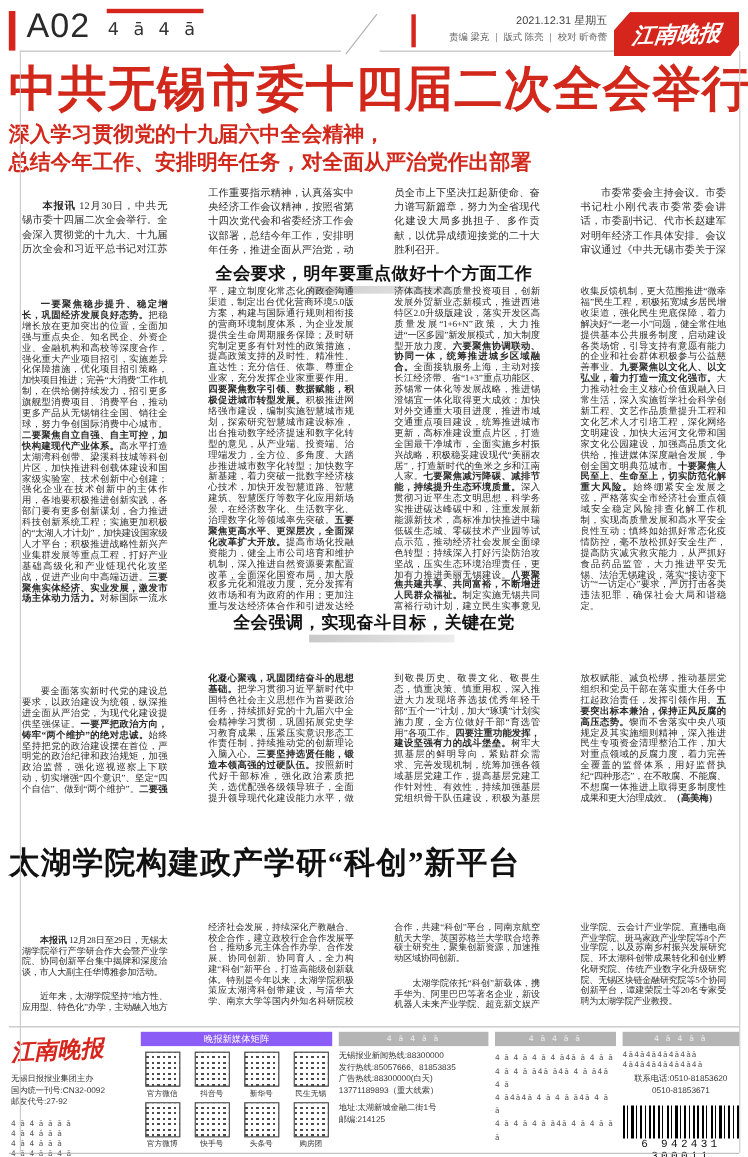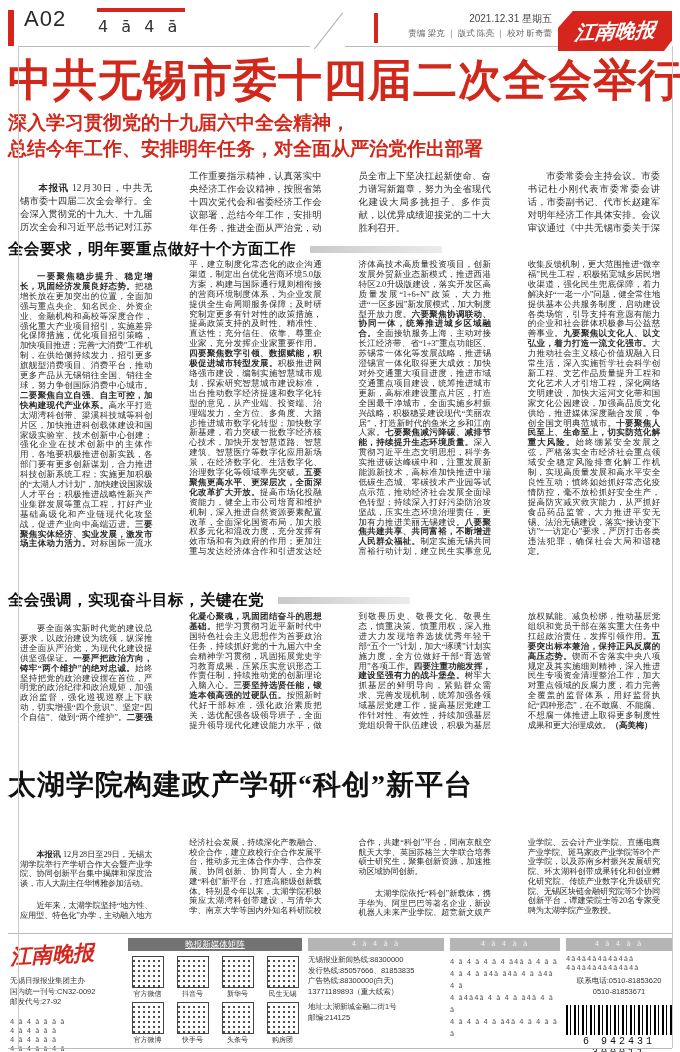--- a/index.html
+++ b/index.html
@@ -2,48 +2,48 @@
 <html><head>
 <meta charset="utf-8">
 <style>
   html,body{margin:0;padding:0;background:#fff;}
   body{width:680px;height:1052px;position:relative;overflow:hidden;
        font-family:"Liberation Serif","DejaVu Serif",serif;color:#2b2b2b;}
   .abs{position:absolute;}
   .hline{position:absolute;height:1px;background:#b9b9b9;}
   .vline{position:absolute;width:1px;background:#c9c9c9;}
   
-  .pageno{font-family:"Liberation Sans","DejaVu Sans",sans-serif;font-size:22px;color:#2a2a2a;letter-spacing:1px;}
+  .pageno{font-family:"Liberation Sans","DejaVu Sans",sans-serif;font-size:31px;color:#2a2a2a;letter-spacing:1px;}
   .tab-garbled{font-family:"DejaVu Sans",sans-serif;font-size:16px;color:#333;letter-spacing:4px;}
   .hdr-right{font-family:"Liberation Sans","DejaVu Sans",sans-serif;text-align:right;color:#555;}
   .hdr-date{font-size:10px;color:#444;}
   .hdr-credits{font-size:8.5px;margin-top:2px;color:#666;}
   .nameplate{background:#d6251c;clip-path:polygon(13% 0,100% 0,100% 74%,93% 100%,0 100%,0 42%);
              display:flex;align-items:center;justify-content:center;}
   .nameplate span{color:#fff;font-size:20px;font-weight:bold;font-style:italic;transform:skewX(-8deg) rotate(-2deg);}
   
   .headline{font-size:44px;font-weight:900;color:#d2281c;letter-spacing:1px;line-height:1.05;white-space:nowrap;}
   .subhead{font-family:"Liberation Sans","DejaVu Sans",sans-serif;font-size:19px;font-weight:600;color:#d2281c;line-height:1.35;}
   
   .rich p{margin:12px;text-indent:2em;}
   .rich .b{font-weight:bold;}
   .cols{column-gap:13px;text-align:justify;overflow:hidden;}
   .intro{column-count:4;font-size:9.3px;line-height:13px;height:66px;}
   .bodytxt{column-count:4;font-size:8.5px;line-height:9.9px;letter-spacing:-0.2px;}
-  .sec-head{display:flex;align-items:center;}
+  .sec-head{display:flex;align-items:center;flex-direction:column;}
   .sec-head h2{margin:0;font-size:15.5px;font-weight:900;color:#111;letter-spacing:0.5px;}
   .sec-bar{height:7px;width:132px;margin-left:14px;background:linear-gradient(90deg,#c9c9c9,#ececec);}
   .art2-headline{font-size:28px;font-weight:900;color:#111;letter-spacing:1px;white-space:nowrap;}
   
   .ft{font-family:"Liberation Sans","DejaVu Sans",sans-serif;}
   .ft-logo{color:#d6251c;font-size:21px;font-weight:bold;font-style:italic;transform:rotate(-3deg);font-family:"Liberation Serif",serif;}
   .ft-lines{font-size:7.5px;line-height:10.5px;color:#333;}
   .ft-garbled{font-size:6.8px;line-height:9px;color:#555;font-family:"DejaVu Sans",sans-serif;letter-spacing:1px;}
   .fbar{height:13px;font-size:8.5px;line-height:13px;text-align:center;color:#fff;}
-  .fbar-red{background:#737373;text-decoration:underline;}
+  .fbar-red{background:#8b5cf6;}
   .fbar-gray{background:#b5b5b5;color:#efefef;font-family:"DejaVu Sans",sans-serif;letter-spacing:2px;font-size:7px;}
   .qr-grid{display:grid;grid-template-columns:repeat(4,1fr);column-gap:6px;row-gap:3px;margin-top:5px;}
   .qr-cell{text-align:center;}
   .qr{width:30px;height:30px;margin:0 auto;border:1px solid #444;
       background:repeating-linear-gradient(0deg,#2a2a2a 0 2px,#fff 2px 5px),repeating-linear-gradient(90deg,#2a2a2a 0 2px,#fff 2px 5px);
       background-blend-mode:screen;}
   .qr-label{font-size:7px;color:#333;margin-top:1px;}
   .barcode{height:30px;background:repeating-linear-gradient(90deg,#000 0 2px,#fff 2px 4px,#000 4px 5px,#fff 5px 8px);}
   .barcode-digits{font-size:10px;letter-spacing:3px;color:#111;text-align:center;margin-top:1px;font-family:"Liberation Mono","DejaVu Sans Mono",monospace;}
   .redmark{background:#d6251c;position:absolute;}
@@ -83,21 +83,21 @@
   </div>
 
 <div class="abs sec-head" style="left:8px;top:239px;width:664px;">
   <h2>全会要求，明年要重点做好十个方面工作</h2>
   <div class="sec-bar"></div>
 </div>
 <div class="abs cols bodytxt rich" style="left:8px;top:260px;width:664px;height:324px;">
     <p><span class="b">一要聚焦稳步提升、稳定增长，巩固经济发展良好态势。</span><span>把稳增长放在更加突出的位置，全面加强与重点央企、知名民企、外资企业、金融机构和高校等深度合作，强化重大产业项目招引，实施差异化保障措施，优化项目招引策略，加快项目推进；完善“大消费”工作机制，在供给侧持续发力，招引更多旗舰型消费项目、消费平台，推动更多产品从无锡销往全国、销往全球，努力争创国际消费中心城市。</span><span class="b">二要聚焦自立自强、自主可控，加快构建现代产业体系。</span><span>高水平打造太湖湾科创带、梁溪科技城等科创片区，加快推进科创载体建设和国家级实验室、技术创新中心创建；强化企业在技术创新中的主体作用，各地要积极推进创新实践，各部门要有更多创新谋划，合力推进科技创新系统工程；实施更加积极的“太湖人才计划”，加快建设国家级人才平台；积极推进战略性新兴产业集群发展等重点工程，打好产业基础高级化和产业链现代化攻坚战，促进产业向中高端迈进。</span><span class="b">三要聚焦实体经济、实业发展，激发市场主体动力活力。</span><span>对标国际一流水平，建立制度化常态化的政企沟通渠道，制定出台优化营商环境5.0版方案，构建与国际通行规则相衔接的营商环境制度体系，为企业发展提供全生命周期服务保障；及时研究制定更多有针对性的政策措施，提高政策支持的及时性、精准性、直达性；充分信任、依靠、尊重企业家，充分发挥企业家重要作用。</span><span class="b">四要聚焦数字引领、数据赋能，积极促进城市转型发展。</span><span>积极推进网络强市建设，编制实施智慧城市规划，探索研究智慧城市建设标准，出台推动数字经济提速和数字化转型的意见，从产业端、投资端、治理端发力，全方位、多角度、大踏步推进城市数字化转型；加快数字新基建，着力突破一批数字经济核心技术，加快开发智慧道路、智慧建筑、智慧医疗等数字化应用新场景，在经济数字化、生活数字化、治理数字化等领域率先突破。</span><span class="b">五要聚焦更高水平、更深层次，全面深化改革扩大开放。</span><span>提高市场化投融资能力，健全上市公司培育和维护机制，深入推进自然资源要素配置改革，全面深化国资布局，加大股权多元化和混改力度，充分发挥有效市场和有为政府的作用；更加注重与发达经济体合作和引进发达经济体高技术高质量投资项目，创新发展外贸新业态新模式，推进西港特区2.0升级版建设，落实开发区高质量发展“1+6+N”政策，大力推进“一区多园”新发展模式，加大制度型开放力度。</span><span class="b">六要聚焦协调联动、协同一体，统筹推进城乡区域融合。</span><span>全面接轨服务上海，主动对接长江经济带、省“1+3”重点功能区、苏锡常一体化等发展战略，推进锡澄锡宜一体化取得更大成效；加快对外交通重大项目进度，推进市域交通重点项目建设，统筹推进城市更新，高标准建设重点片区，打造全国最干净城市，全面实施乡村振兴战略，积极稳妥建设现代“美丽农居”，打造新时代的鱼米之乡和江南人家。</span><span class="b">七要聚焦减污降碳、减排节能，持续提升生态环境质量。</span><span>深入贯彻习近平生态文明思想，科学务实推进碳达峰碳中和，注重发展新能源新技术，高标准加快推进中瑞低碳生态城、零碳技术产业园等试点示范，推动经济社会发展全面绿色转型；持续深入打好污染防治攻坚战，压实生态环境治理责任，更加有力推进美丽无锡建设。</span><span class="b">八要聚焦共建共享、共同富裕，不断增进人民群众福祉。</span><span>制定实施无锡共同富裕行动计划，建立民生实事意见收集反馈机制，更大范围推进“微幸福”民生工程，积极拓宽城乡居民增收渠道，强化民生兜底保障，着力解决好“一老一小”问题，健全常住地提供基本公共服务制度，启动建设各类场馆，引导支持有意愿有能力的企业和社会群体积极参与公益慈善事业。</span><span class="b">九要聚焦以文化人、以文弘业，着力打造一流文化强市。</span><span>大力推动社会主义核心价值观融入日常生活，深入实施哲学社会科学创新工程、文艺作品质量提升工程和文化艺术人才引培工程，深化网络文明建设，加快大运河文化带和国家文化公园建设，加强高品质文化供给，推进媒体深度融合发展，争创全国文明典范城市。</span><span class="b">十要聚焦人民至上、生命至上，切实防范化解重大风险。</span><span>始终绷紧安全发展之弦，严格落实全市经济社会重点领域安全稳定风险排查化解工作机制，实现高质量发展和高水平安全良性互动；慎终如始抓好常态化疫情防控，毫不放松抓好安全生产，提高防灾减灾救灾能力，从严抓好食品药品监管，大力推进平安无锡、法治无锡建设，落实“接访变下访”“一访定心”要求，严厉打击各类违法犯罪，确保社会大局和谐稳定。</span></p>
   </div>
 
-<div class="abs sec-head" style="left:8px;top:590px;width:664px;font-family:Liberation Mono, monospace;">
+<div class="abs sec-head" style="left:8px;top:556px;width:664px;font-family:Liberation Mono, monospace;">
   <h2>全会强调，实现奋斗目标，关键在党</h2>
   <div class="sec-bar"></div>
 </div>
 <div class="abs cols bodytxt rich" style="left:8px;top:612px;width:664px;height:176px;">
     <p><span>要全面落实新时代党的建设总要求，以政治建设为统领，纵深推进全面从严治党，为现代化建设提供坚强保证。</span><span class="b">一要严把政治方向，铸牢“两个维护”的绝对忠诚。</span><span>始终坚持把党的政治建设摆在首位，严明党的政治纪律和政治规矩，加强政治监督，强化巡视巡察上下联动，切实增强“四个意识”、坚定“四个自信”、做到“两个维护”。</span><span class="b">二要强化凝心聚魂，巩固团结奋斗的思想基础。</span><span>把学习贯彻习近平新时代中国特色社会主义思想作为首要政治任务，持续抓好党的十九届六中全会精神学习贯彻，巩固拓展党史学习教育成果，压紧压实意识形态工作责任制，持续推动党的创新理论入脑入心。</span><span class="b">三要坚持选贤任能，锻造本领高强的过硬队伍。</span><span>按照新时代好干部标准，强化政治素质把关，选优配强各级领导班子，全面提升领导现代化建设能力水平，做到敬畏历史、敬畏文化、敬畏生态，慎重决策、慎重用权，深入推进大力发现培养选拔优秀年轻干部“五个一”计划，加大“琢璞”计划实施力度，全方位做好干部“育选管用”各项工作。</span><span class="b">四要注重功能发挥，建设坚强有力的战斗堡垒。</span><span>树牢大抓基层的鲜明导向，紧贴群众需求、完善发现机制，统筹加强各领域基层党建工作，提高基层党建工作针对性、有效性，持续加强基层党组织骨干队伍建设，积极为基层放权赋能、减负松绑，推动基层党组织和党员干部在落实重大任务中扛起政治责任，发挥引领作用。</span><span class="b">五要突出标本兼治，保持正风反腐的高压态势。</span><span>锲而不舍落实中央八项规定及其实施细则精神，深入推进民生专项资金清理整治工作，加大对重点领域的反腐力度，着力完善全覆盖的监督体系，用好监督执纪“四种形态”，在不敢腐、不能腐、不想腐一体推进上取得更多制度性成果和更大治理成效。</span><span class="b">（高美梅）</span></p>
   </div>
 
 <div class="abs art2-headline" style="left:8px;top:766px;width:664px;">太湖学院构建政产学研“科创”新平台</div>
 <div class="abs cols bodytxt rich" style="left:8px;top:838px;width:664px;height:92px;font-size:8.2px;line-height:9.7px;">
     <p><span class="b">本报讯 </span><span>12月28日至29日，无锡太湖学院举行产学研合作大会暨产业学院、协同创新平台集中揭牌和深度洽谈，市人大副主任华博雅参加活动。</span></p>

